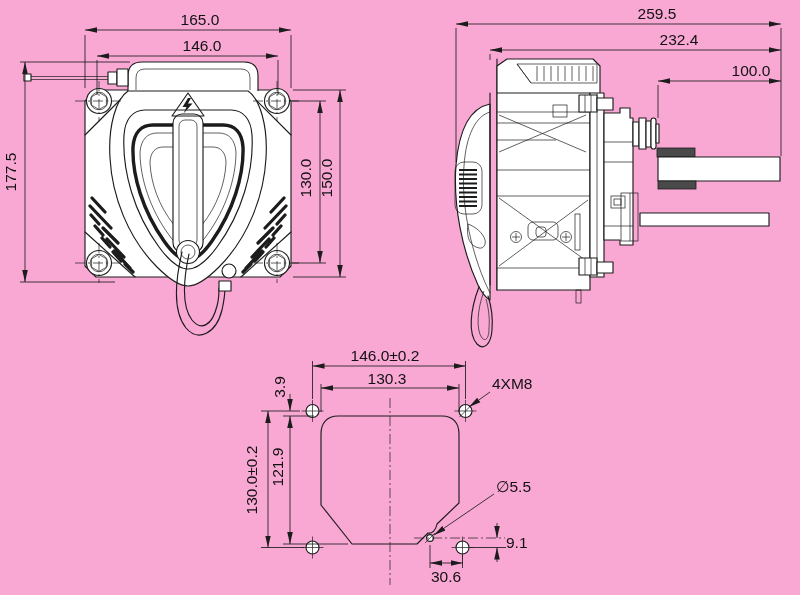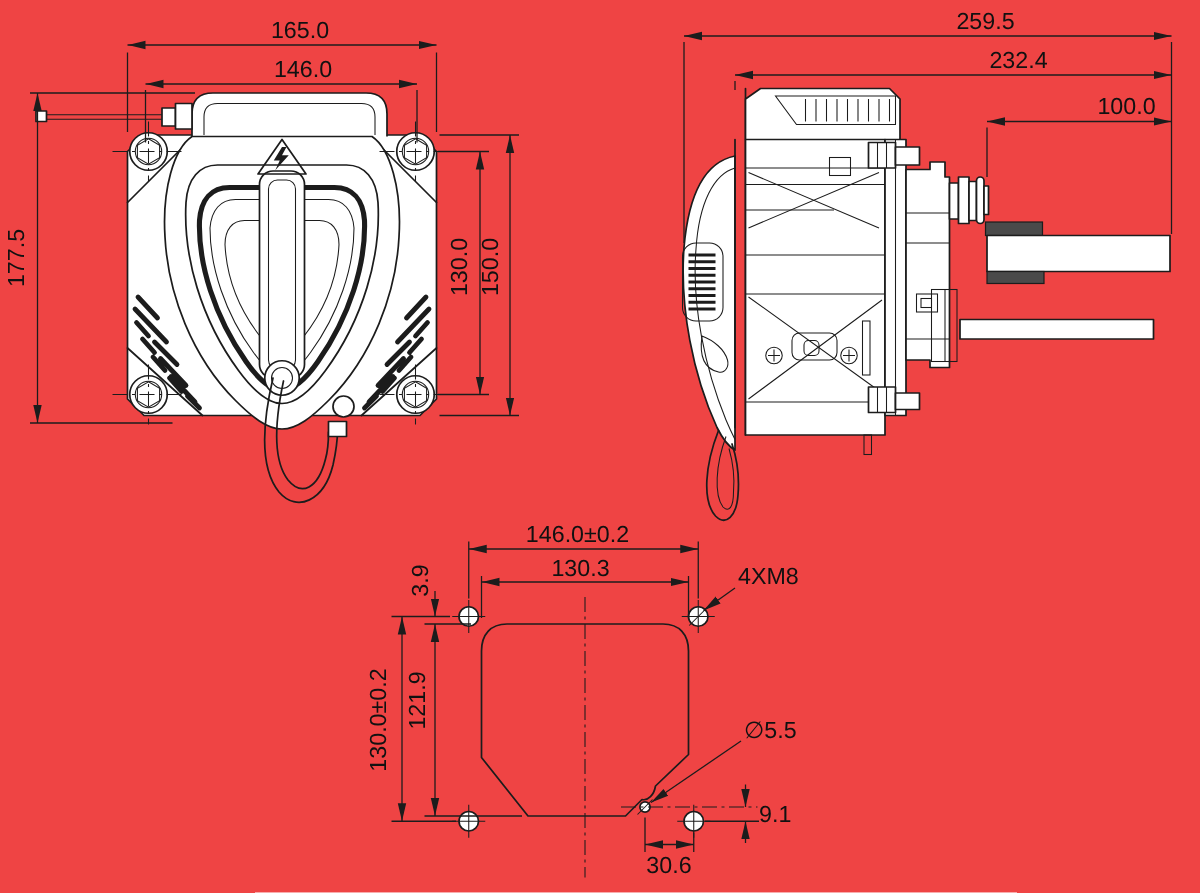--- a/index.html
+++ b/index.html
@@ -1,16 +1,16 @@
 <!DOCTYPE html>
 <html><head>
 <meta charset="utf-8">
 <style>
   html,body{margin:0;padding:0;background:#ffffff;}
-  .stage{position:relative;width:800px;height:595px;background:#ef4444;overflow:hidden;
+  .stage{position:relative;width:800px;height:595px;background:#f9a8d4;overflow:hidden;
          font-family:"Liberation Sans", sans-serif;}
   svg{display:block}
   .ln   {fill:none;stroke:#1c1c1c;stroke-width:1.15;stroke-linejoin:round;stroke-linecap:round;}
   .lnw  {fill:#ffffff;stroke:#1c1c1c;stroke-width:1.15;stroke-linejoin:round;}
   .thin {fill:none;stroke:#1c1c1c;stroke-width:0.7;}
   .thick{fill:none;stroke:#1c1c1c;stroke-width:3.4;stroke-linejoin:round;}
   .dim  {fill:none;stroke:#1c1c1c;stroke-width:0.85;}
   .cl   {fill:none;stroke:#1c1c1c;stroke-width:0.7;stroke-dasharray:10 3 2 3;}
   .slat {fill:none;stroke:#1c1c1c;stroke-width:3.2;stroke-linecap:round;}
   .hatch{fill:none;stroke:#1c1c1c;stroke-width:2;}

